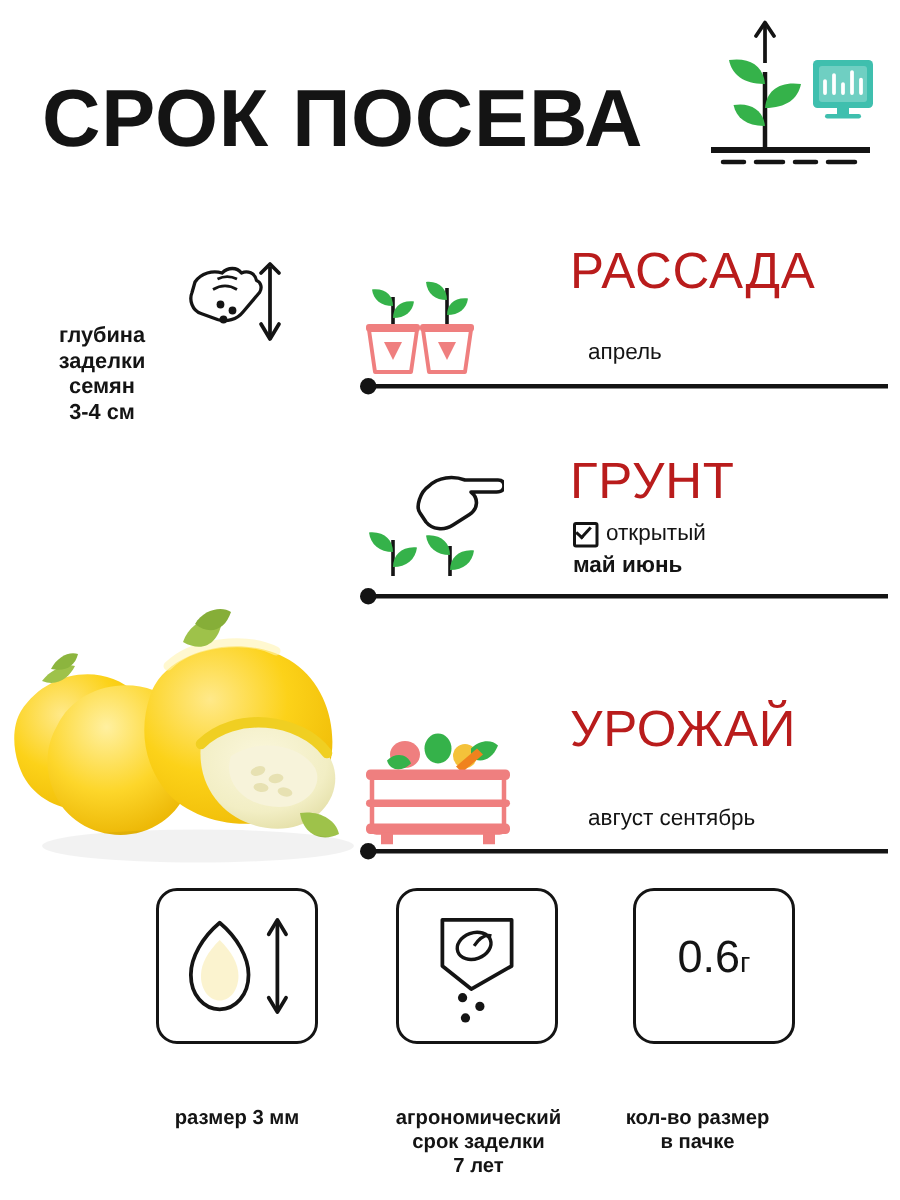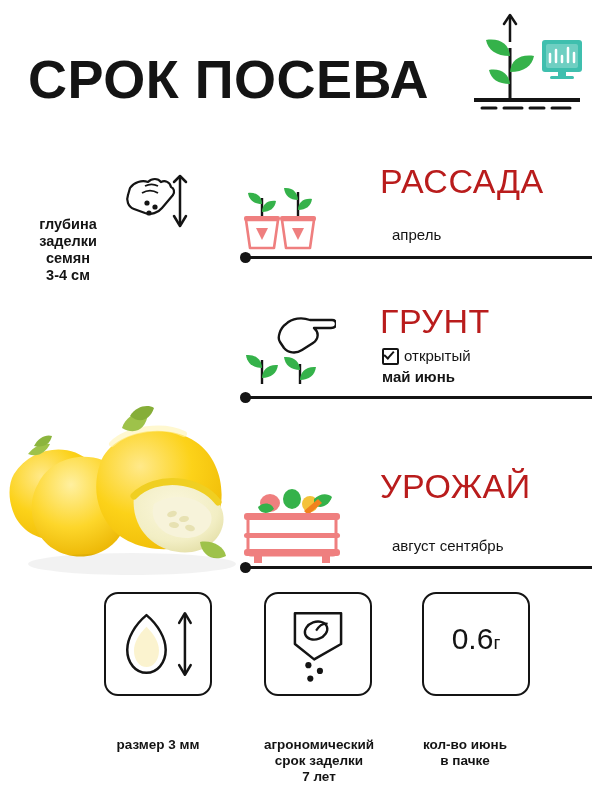--- a/index.html
+++ b/index.html
@@ -365,15 +365,15 @@
   <div>срок заделки</div>
   <div>7 лет</div>
 </div>
 
 <div class="badge" style="left:422px; top:592px;">
   <div class="weight-text">
     <span>0.6</span><span class="unit">г</span>
   </div>
 </div>
 <div class="badge-caption" style="left:392px; top:714px; width:146px;">
-  <div>кол-во июнь</div>
+  <div>кол-во размер</div>
   <div>в пачке</div>
 </div>
 
 </body></html>

